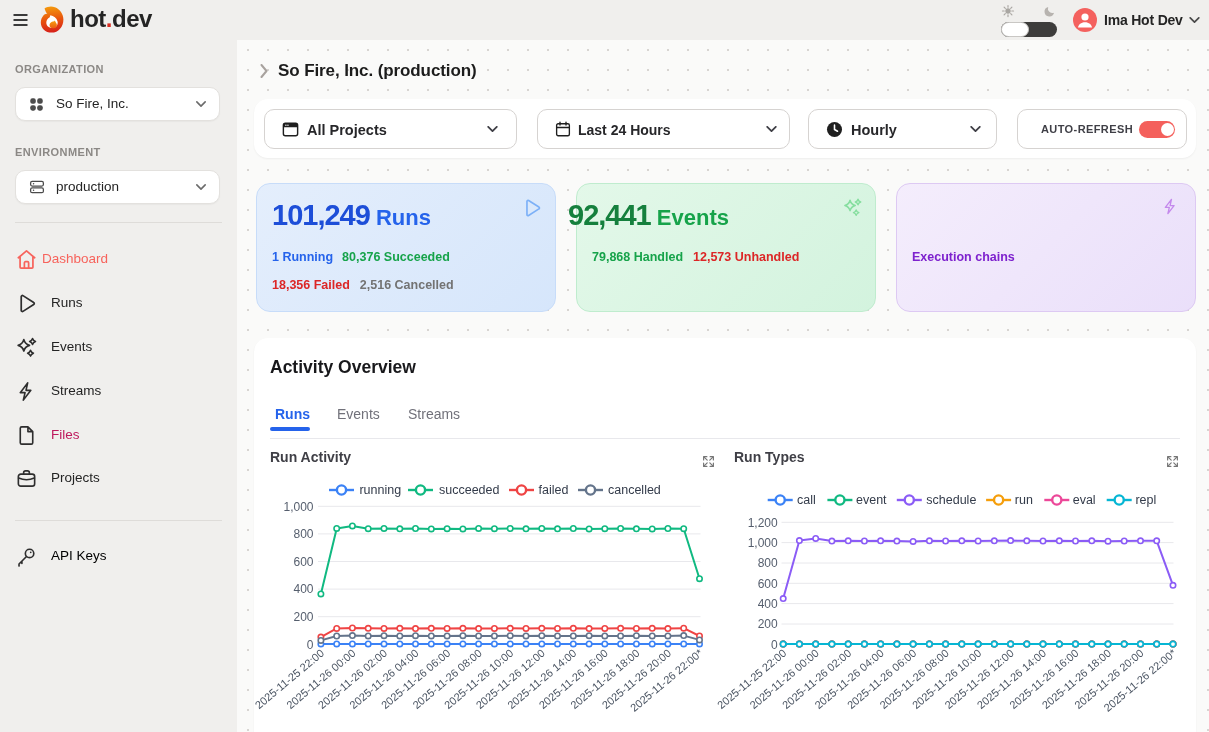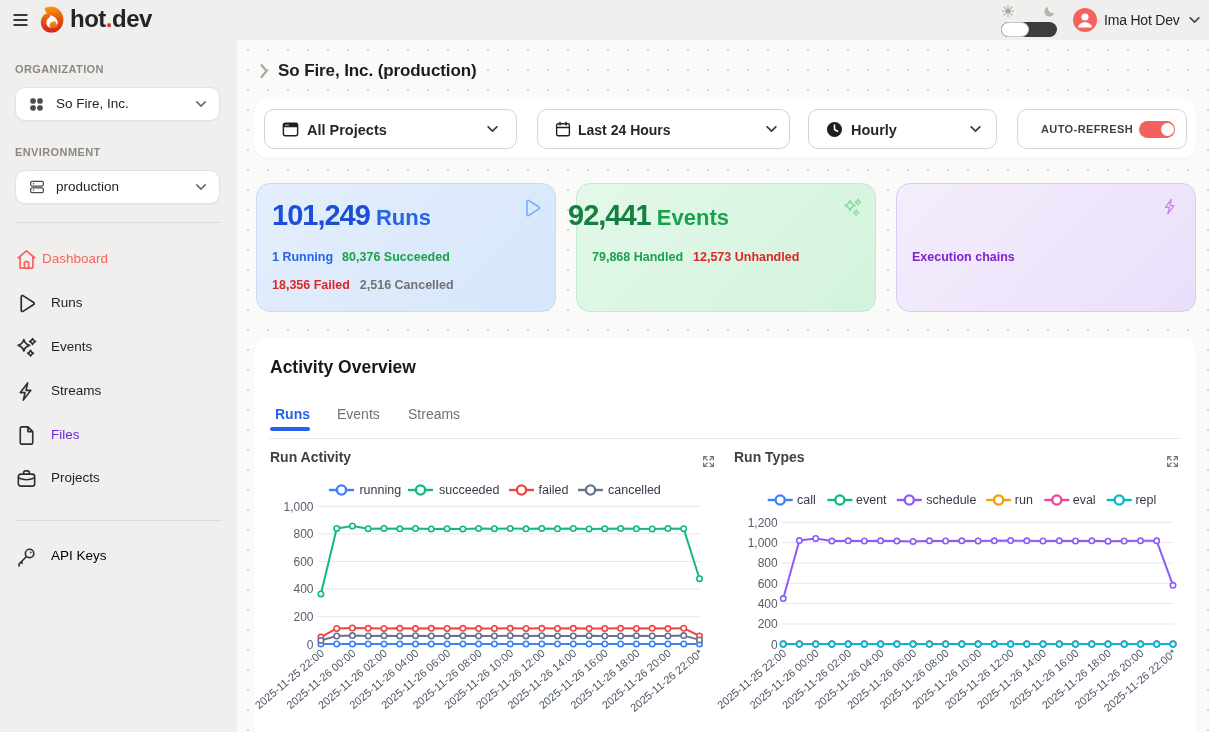--- a/index.html
+++ b/index.html
@@ -36,21 +36,21 @@
 <svg style="position:absolute;left:1043px;top:5px" width="13" height="13" viewBox="0 0 24 24">
 <path d="M20.5 14.5A8.8 8.8 0 0 1 9.5 3.5 9 9 0 1 0 20.5 14.5Z" fill="#b7b3af"></path>
     </svg>
 <div style="position:absolute;left:1001px;top:21.5px;width:56px;height:15px;border-radius:8px;background:#3d3c3b"></div>
 <div style="position:absolute;left:1001px;top:21.5px;width:28px;height:15px;border-radius:8px;background:#fff;border:1px solid #c9c7c4;box-sizing:border-box"></div>
 <div style="position:absolute;left:1073px;top:8px;width:24px;height:24px;border-radius:50%;background:#f4615e;overflow:hidden">
 <svg width="24" height="24" viewBox="0 0 24 24">
         <circle cx="12" cy="9" r="3.6" fill="#fff"></circle>
         <path d="M12 14.2c-4 0-6.5 2.3-7 5.3h14c-.5-3-3-5.3-7-5.3Z" fill="#fff"></path>
       </svg></div>
-<div style="position:absolute;left:1104px;top:12px;font-size:14px;font-weight:normal;color:#242424;letter-spacing:-0.2px">Ima Hot Dev</div>
+<div style="position:absolute;left:1104px;top:12px;font-size:14px;font-weight:bold;color:#242424;letter-spacing:-0.2px">Ima Hot Dev</div>
 <svg style="position:absolute;left:1189px;top:17px" width="11" height="6" viewBox="0 0 12 7" fill="none">
       <path d="M1 1l5 5 5-5" stroke="#4a4a4a" stroke-width="2" stroke-linecap="round" stroke-linejoin="round"></path>
     </svg>
 <div style="position:absolute;left:0;top:40px;width:237px;height:692px;background:#f0efed;border-right:1px solid #e2e0dd"></div>
 <div style="position:absolute;left:15px;top:63px;font-size:11px;font-weight:bold;letter-spacing:0.4px;color:#8b8885">ORGANIZATION</div>
 <div style="position:absolute;left:15px;top:87px;width:205px;height:34px;background:#fff;border:1px solid #e3e1de;border-radius:10px;box-sizing:border-box;box-shadow:0 1px 1.5px rgba(0,0,0,.04)"></div>
 <svg style="position:absolute;left:28px;top:96px" width="17" height="17" viewBox="0 0 24 24" fill="none" stroke-linecap="round" stroke-linejoin="round">
       <rect x="3.2" y="3.2" width="7.8" height="7.8" rx="3" fill="#4b4b4b"></rect>
       <rect x="13" y="3.2" width="7.8" height="7.8" rx="3" fill="#4b4b4b"></rect>
       <rect x="3.2" y="13" width="7.8" height="7.8" rx="3" fill="#4b4b4b"></rect>
@@ -87,21 +87,21 @@
       <path d="M16.2 14.8c.5 1.8 1.3 2.6 3.1 3.1-1.8.5-2.6 1.3-3.1 3.1-.5-1.8-1.3-2.6-3.1-3.1 1.8-.5 2.6-1.3 3.1-3.1Z" stroke="#2e2e2e" stroke-width="1.6"></path>
     </svg>
 <div style="position:absolute;left:51px;top:339px;font-size:13.5px;font-weight:500;color:#242424;line-height:16px">Events</div>
 <svg style="position:absolute;left:15px;top:380px" width="23" height="23" viewBox="0 0 24 24" fill="none" stroke-linecap="round" stroke-linejoin="round">
       <path d="M13.2 3 5.5 13.2h5l-1.8 7.8 7.8-10.2h-5Z" stroke="#2e2e2e" stroke-width="1.7"></path>
     </svg>
 <div style="position:absolute;left:51px;top:383px;font-size:13.5px;font-weight:500;color:#242424;line-height:16px">Streams</div>
 <svg style="position:absolute;left:15px;top:424px" width="23" height="23" viewBox="0 0 24 24" fill="none" stroke-linecap="round" stroke-linejoin="round">
       <path d="M13.5 3H7a1.5 1.5 0 0 0-1.5 1.5v15A1.5 1.5 0 0 0 7 21h10a1.5 1.5 0 0 0 1.5-1.5V8Z M13.5 3v5h5" stroke="#2e2e2e" stroke-width="1.7"></path>
     </svg>
-<div style="position:absolute;left:51px;top:427px;font-size:13.5px;font-weight:500;color:#6d28d9;line-height:16px">Files</div>
+<div style="position:absolute;left:51px;top:427px;font-size:13.5px;font-weight:500;color:#be185d;line-height:16px">Files</div>
 <svg style="position:absolute;left:15px;top:467px" width="23" height="23" viewBox="0 0 24 24" fill="none" stroke-linecap="round" stroke-linejoin="round">
       <rect x="3.5" y="7.5" width="17" height="12.5" rx="2.5" stroke="#2e2e2e" stroke-width="1.7"></rect>
       <path d="M9 7.5V6a2 2 0 0 1 2-2h2a2 2 0 0 1 2 2v1.5M3.8 11.5c2.7 1.2 5.5 1.8 8.2 1.8s5.5-.6 8.2-1.8" stroke="#2e2e2e" stroke-width="1.7"></path>
     </svg>
 <div style="position:absolute;left:51px;top:470px;font-size:13.5px;font-weight:500;color:#242424;line-height:16px">Projects</div>
 <div style="position:absolute;left:15px;top:520px;width:207px;height:1px;background:#dedcd9"></div>
 <svg style="position:absolute;left:15px;top:545px" width="23" height="23" viewBox="0 0 24 24" fill="none" stroke-linecap="round" stroke-linejoin="round">
       <circle cx="15.2" cy="8.8" r="4.4" stroke="#2e2e2e" stroke-width="1.7"></circle>
       <circle cx="16.4" cy="7.6" r="0.9" fill="#2e2e2e"></circle>
       <path d="M12 12 4.2 19.8M4.2 19.8l0 2.2M7.2 16.8l0 2.4" stroke="#2e2e2e" stroke-width="1.7"></path>

